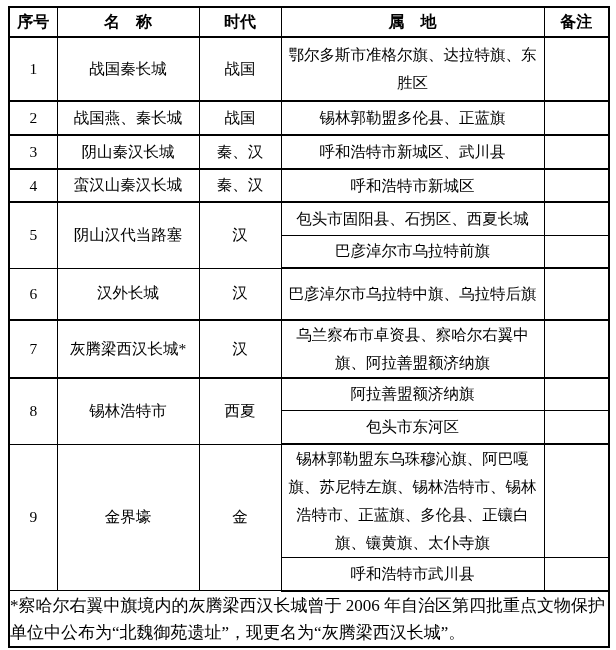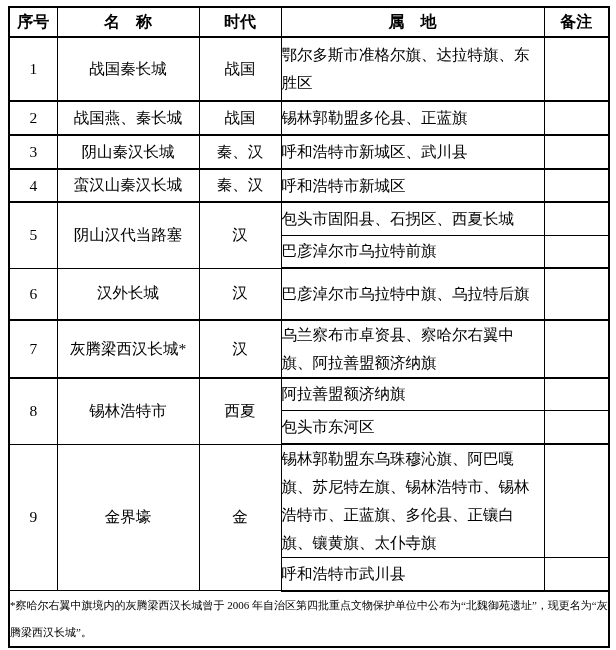--- a/index.html
+++ b/index.html
@@ -37,30 +37,30 @@
     text-align: center;
     vertical-align: middle;
   }
   td.c-no, td.c-name, td.c-era {
     font-size: 15.5px;
     text-align: center;
     vertical-align: middle;
   }
   td.c-terr {
     font-size: 15.5px;
-    text-align: left;
+    text-align: center;
     vertical-align: middle;
     padding: 3px 4px 3px 7px;
     line-height: 28px;
   }
   td.c-remark {
     font-size: 15.5px;
   }
   td.note-cell {
-    font-size: 11px;
+    font-size: 17px;
     text-align: left;
     vertical-align: middle;
     padding: 4px 7px 5px 7px;
     line-height: 27px;
   }
 </style>
 </head>
 <body>
 
 <table class="doc">

